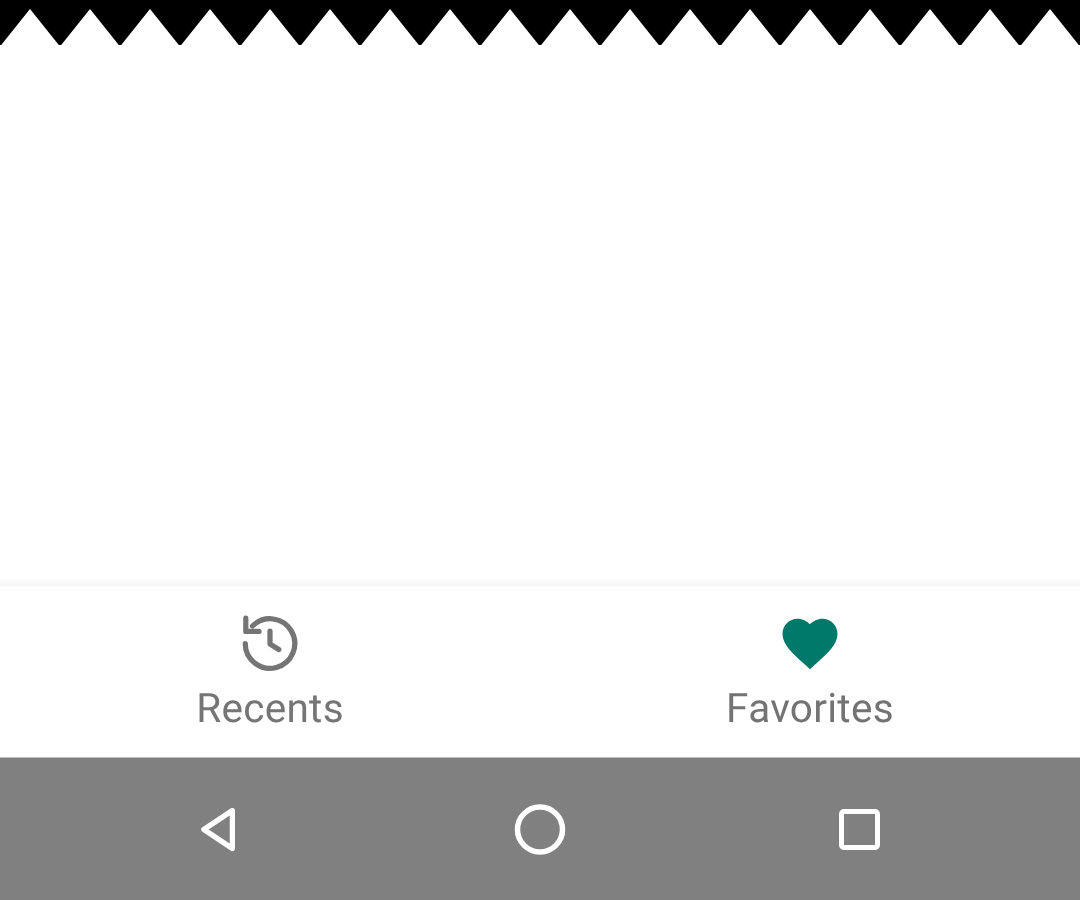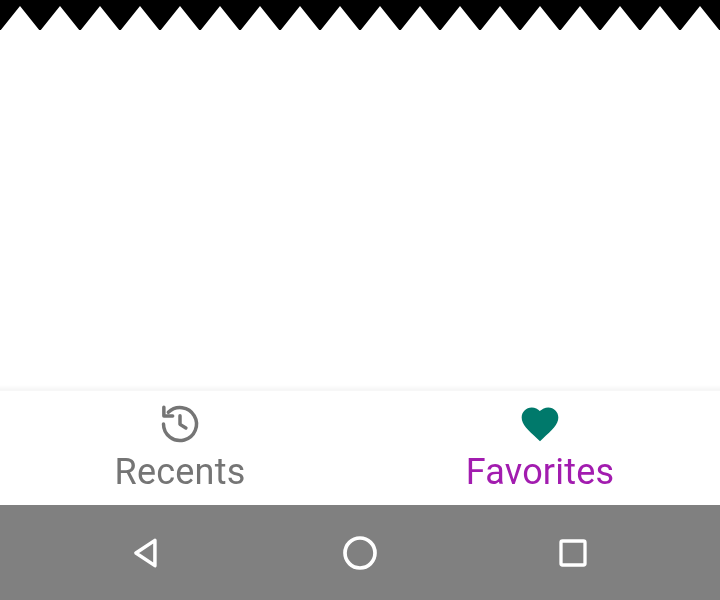--- a/index.html
+++ b/index.html
@@ -58,29 +58,29 @@
     .tab {
       flex: 1;
       display: flex;
       flex-direction: column;
       align-items: center;
       justify-content: center;
       cursor: pointer;
       gap: 6px;
     }
     .tab-label {
-      font-size: 36px;
+      font-size: 27px;
       font-weight: 400;
       letter-spacing: 0.2px;
     }
     .tab.inactive .tab-label {
       color: #757575;
     }
     .tab.active .tab-label {
-      color: #a21caf;
+      color: #737373;
     }
     .tab .icon-wrap {
       height: 42px;
       display: flex;
       align-items: center;
       justify-content: center;
     }
     .nav-bar {
       position: absolute;
       left: 0;

